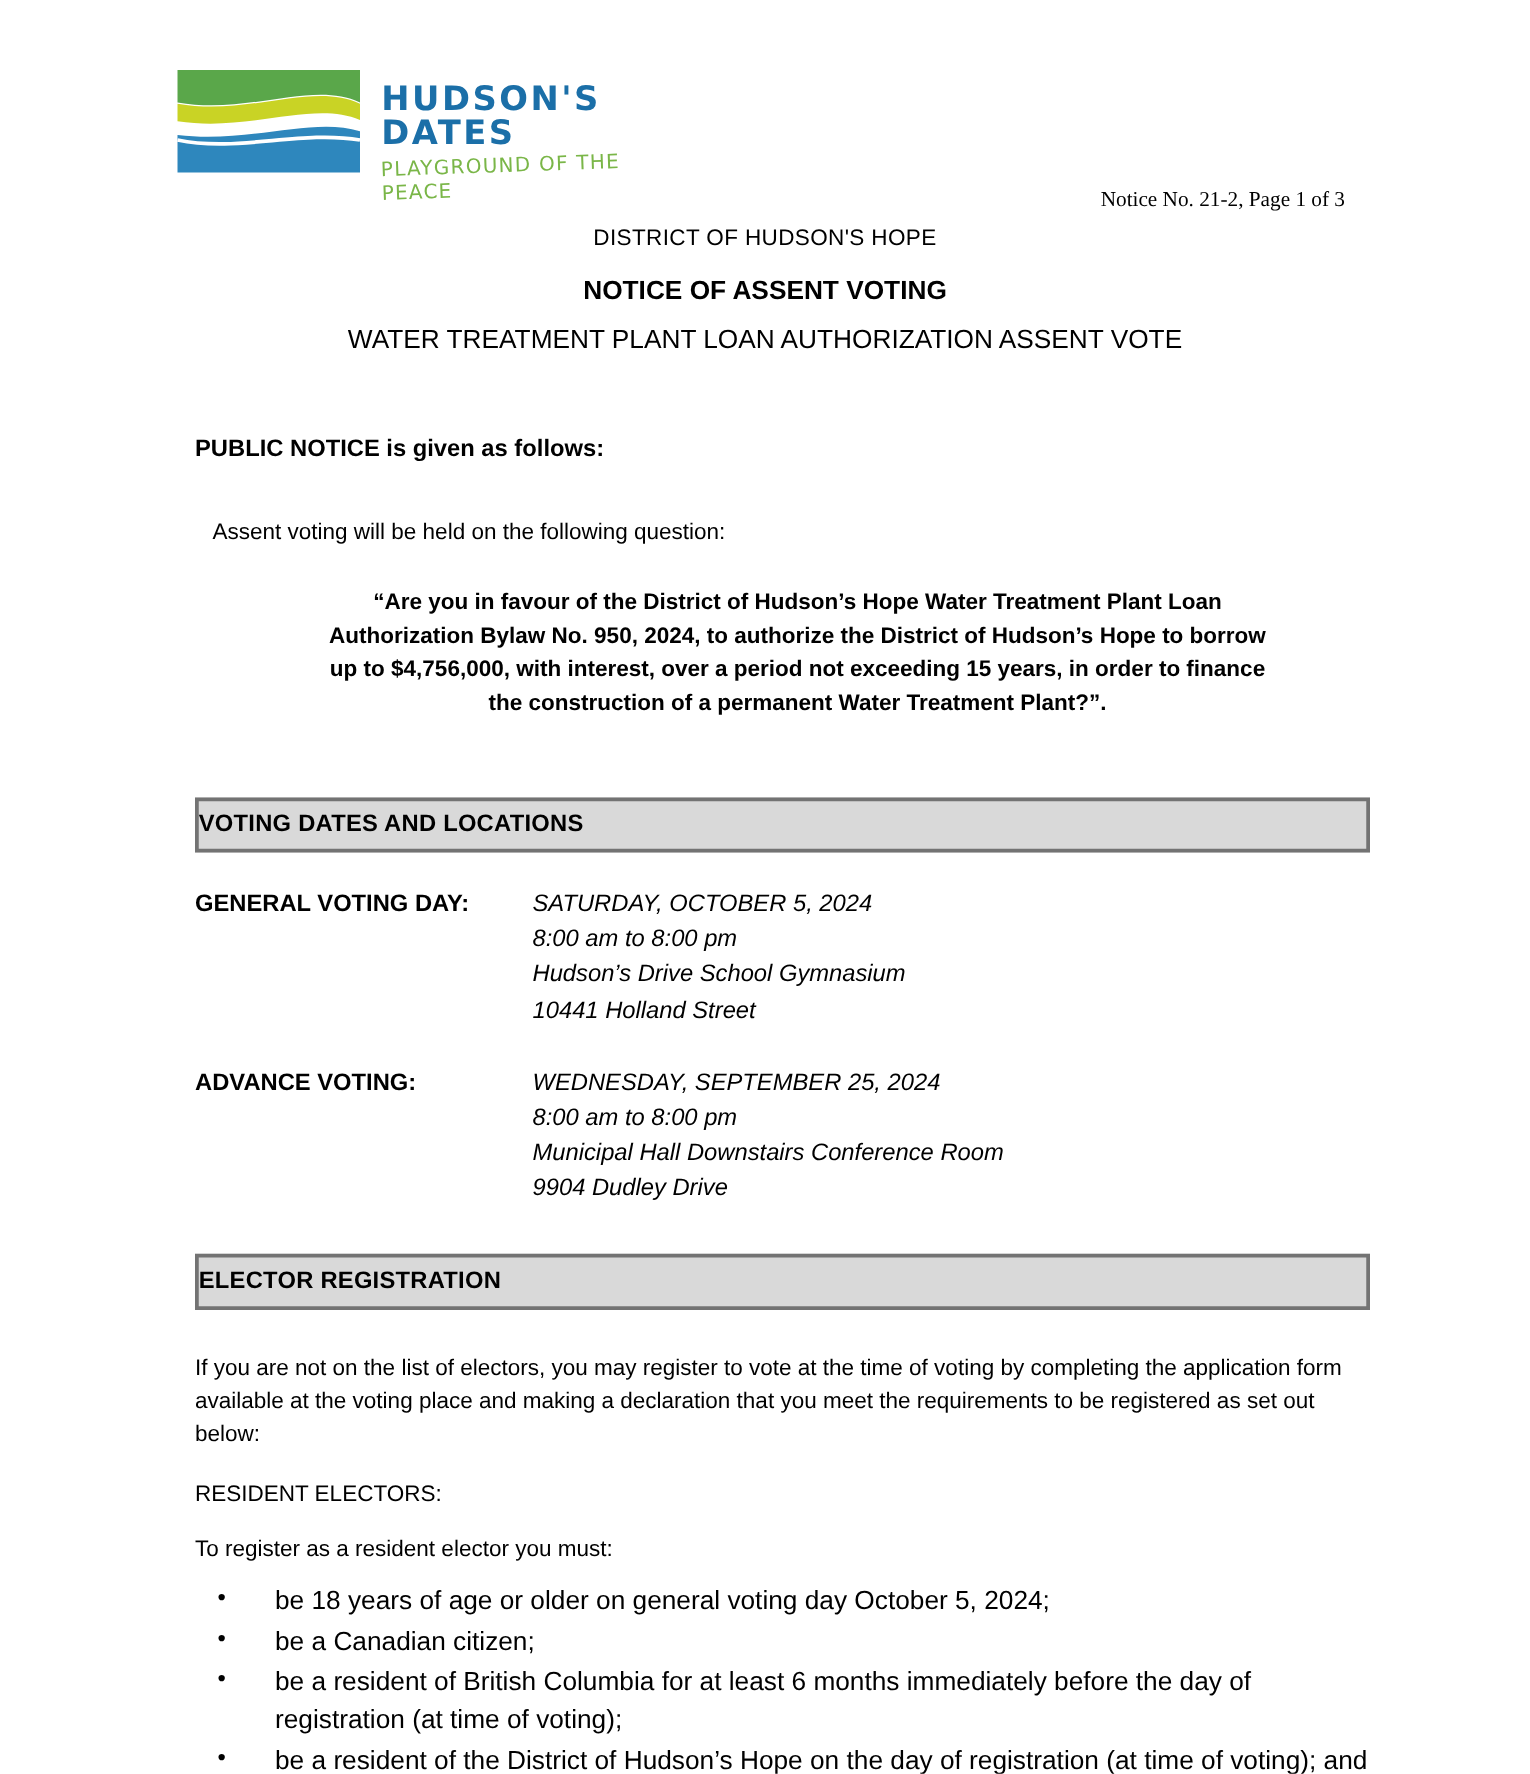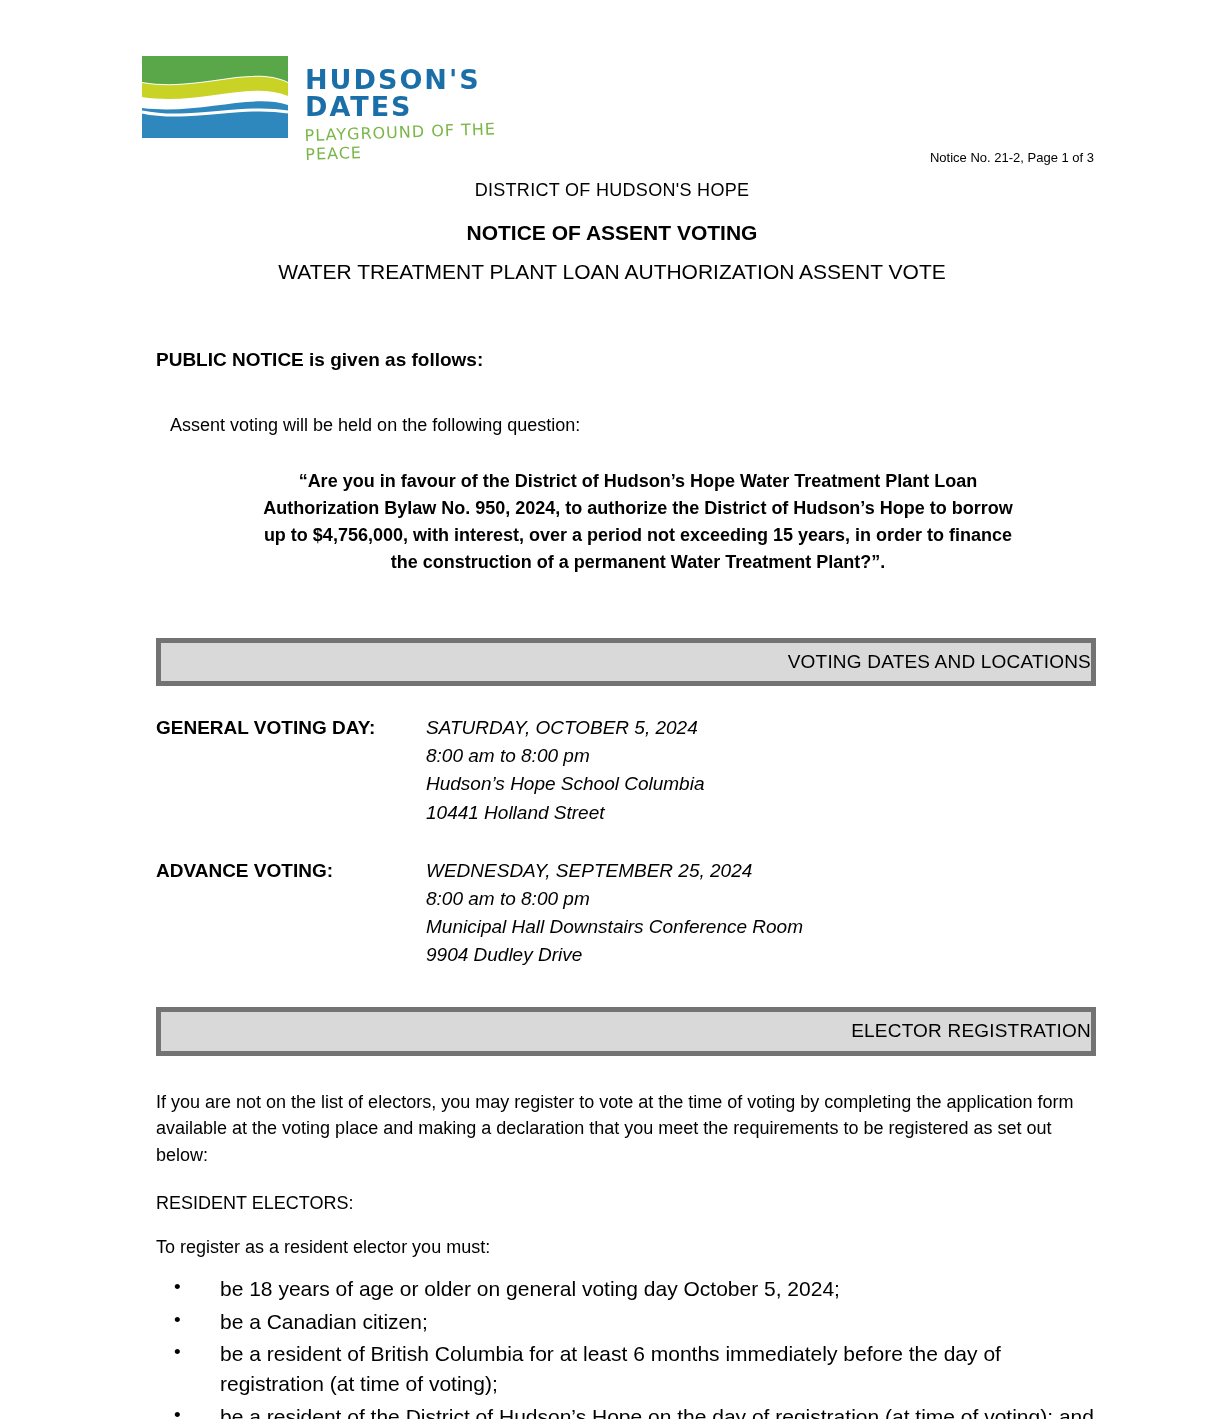--- a/index.html
+++ b/index.html
@@ -57,24 +57,24 @@
     font-size: 16px;
     letter-spacing: 1px;
     margin-top: 6px;
     transform: rotate(-2deg);
     transform-origin: left center;
   }
 
   
   .notice-no {
     position: absolute;
-    right: 130px;
+    right: 148px;
     top: 150px;
-    font-size: 13px;
-    font-family: Liberation Sans, sans-serif;
+    font-size: 17px;
+    font-family: Liberation Serif, serif;
   }
 
   
   .title-area {
     padding-top: 180px;
     text-align: center;
   }
   .t1 {
     font-size: 18px;
     letter-spacing: 0.3px;
@@ -111,23 +111,23 @@
     font-weight: bold;
     text-align: center;
     margin: 0 72px 0 96px;
     font-size: 18px;
     line-height: 1.5;
   }
 
   
   .section-bar {
     background: #d9d9d9;
-    border: 5px solid #737373;
-    text-align: right;
-    font-weight: normal;
+    border: 3px solid #737373;
+    text-align: left;
+    font-weight: bold;
     font-size: 19px;
     padding: 5px 0 6px 0;
     letter-spacing: 0.2px;
   }
   .bar-voting { margin-top: 62px; }
   .bar-elector { margin-top: 38px; }
 
   
   .voting-table {
     margin-top: 28px;
@@ -222,21 +222,21 @@
 
     <div class="section-bar bar-voting">VOTING DATES AND LOCATIONS</div>
 
     <table class="voting-table">
       <tbody>
           <tr>
         <td class="vt-label">GENERAL VOTING DAY:</td>
         <td class="vt-value">
           <div>SATURDAY, OCTOBER 5, 2024</div>
           <div>8:00 am to 8:00 pm</div>
-          <div>Hudson’s Hope School Columbia</div>
+          <div>Hudson’s Drive School Gymnasium</div>
           <div>10441 Holland Street</div>
         </td>
       </tr>
       <tr class="vt-last">
         <td class="vt-label">ADVANCE VOTING:</td>
         <td class="vt-value">
           <div>WEDNESDAY, SEPTEMBER 25, 2024</div>
           <div>8:00 am to 8:00 pm</div>
           <div>Municipal Hall Downstairs Conference Room</div>
           <div>9904 Dudley Drive</div>

